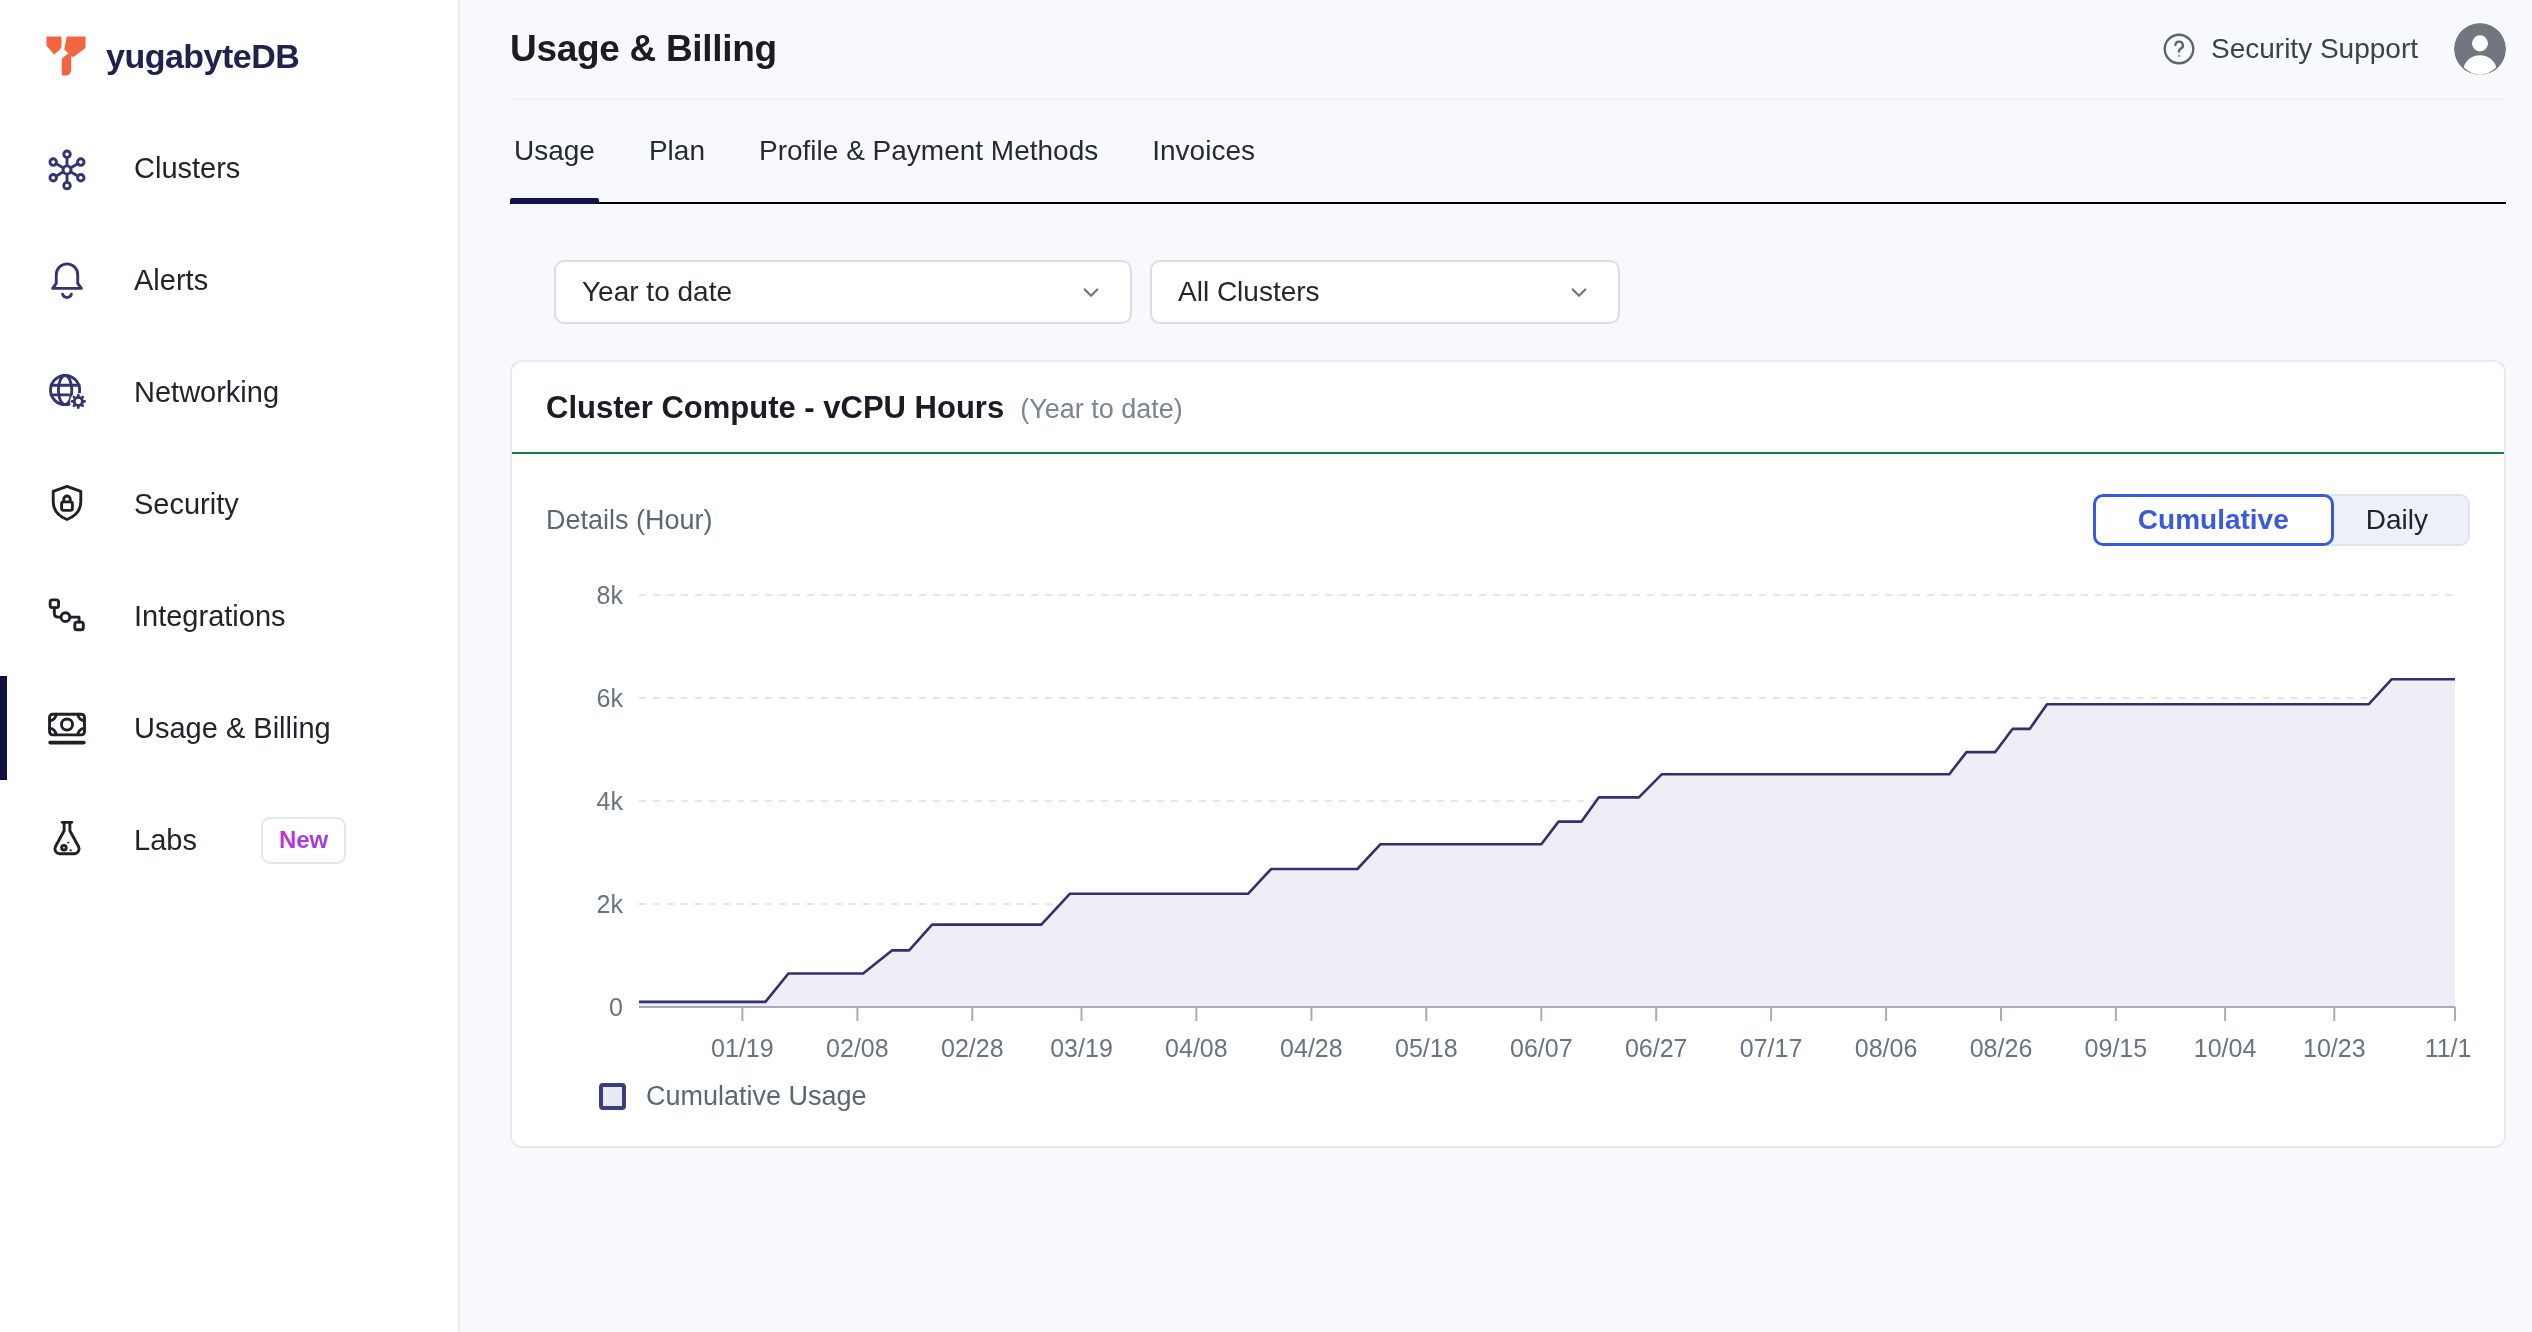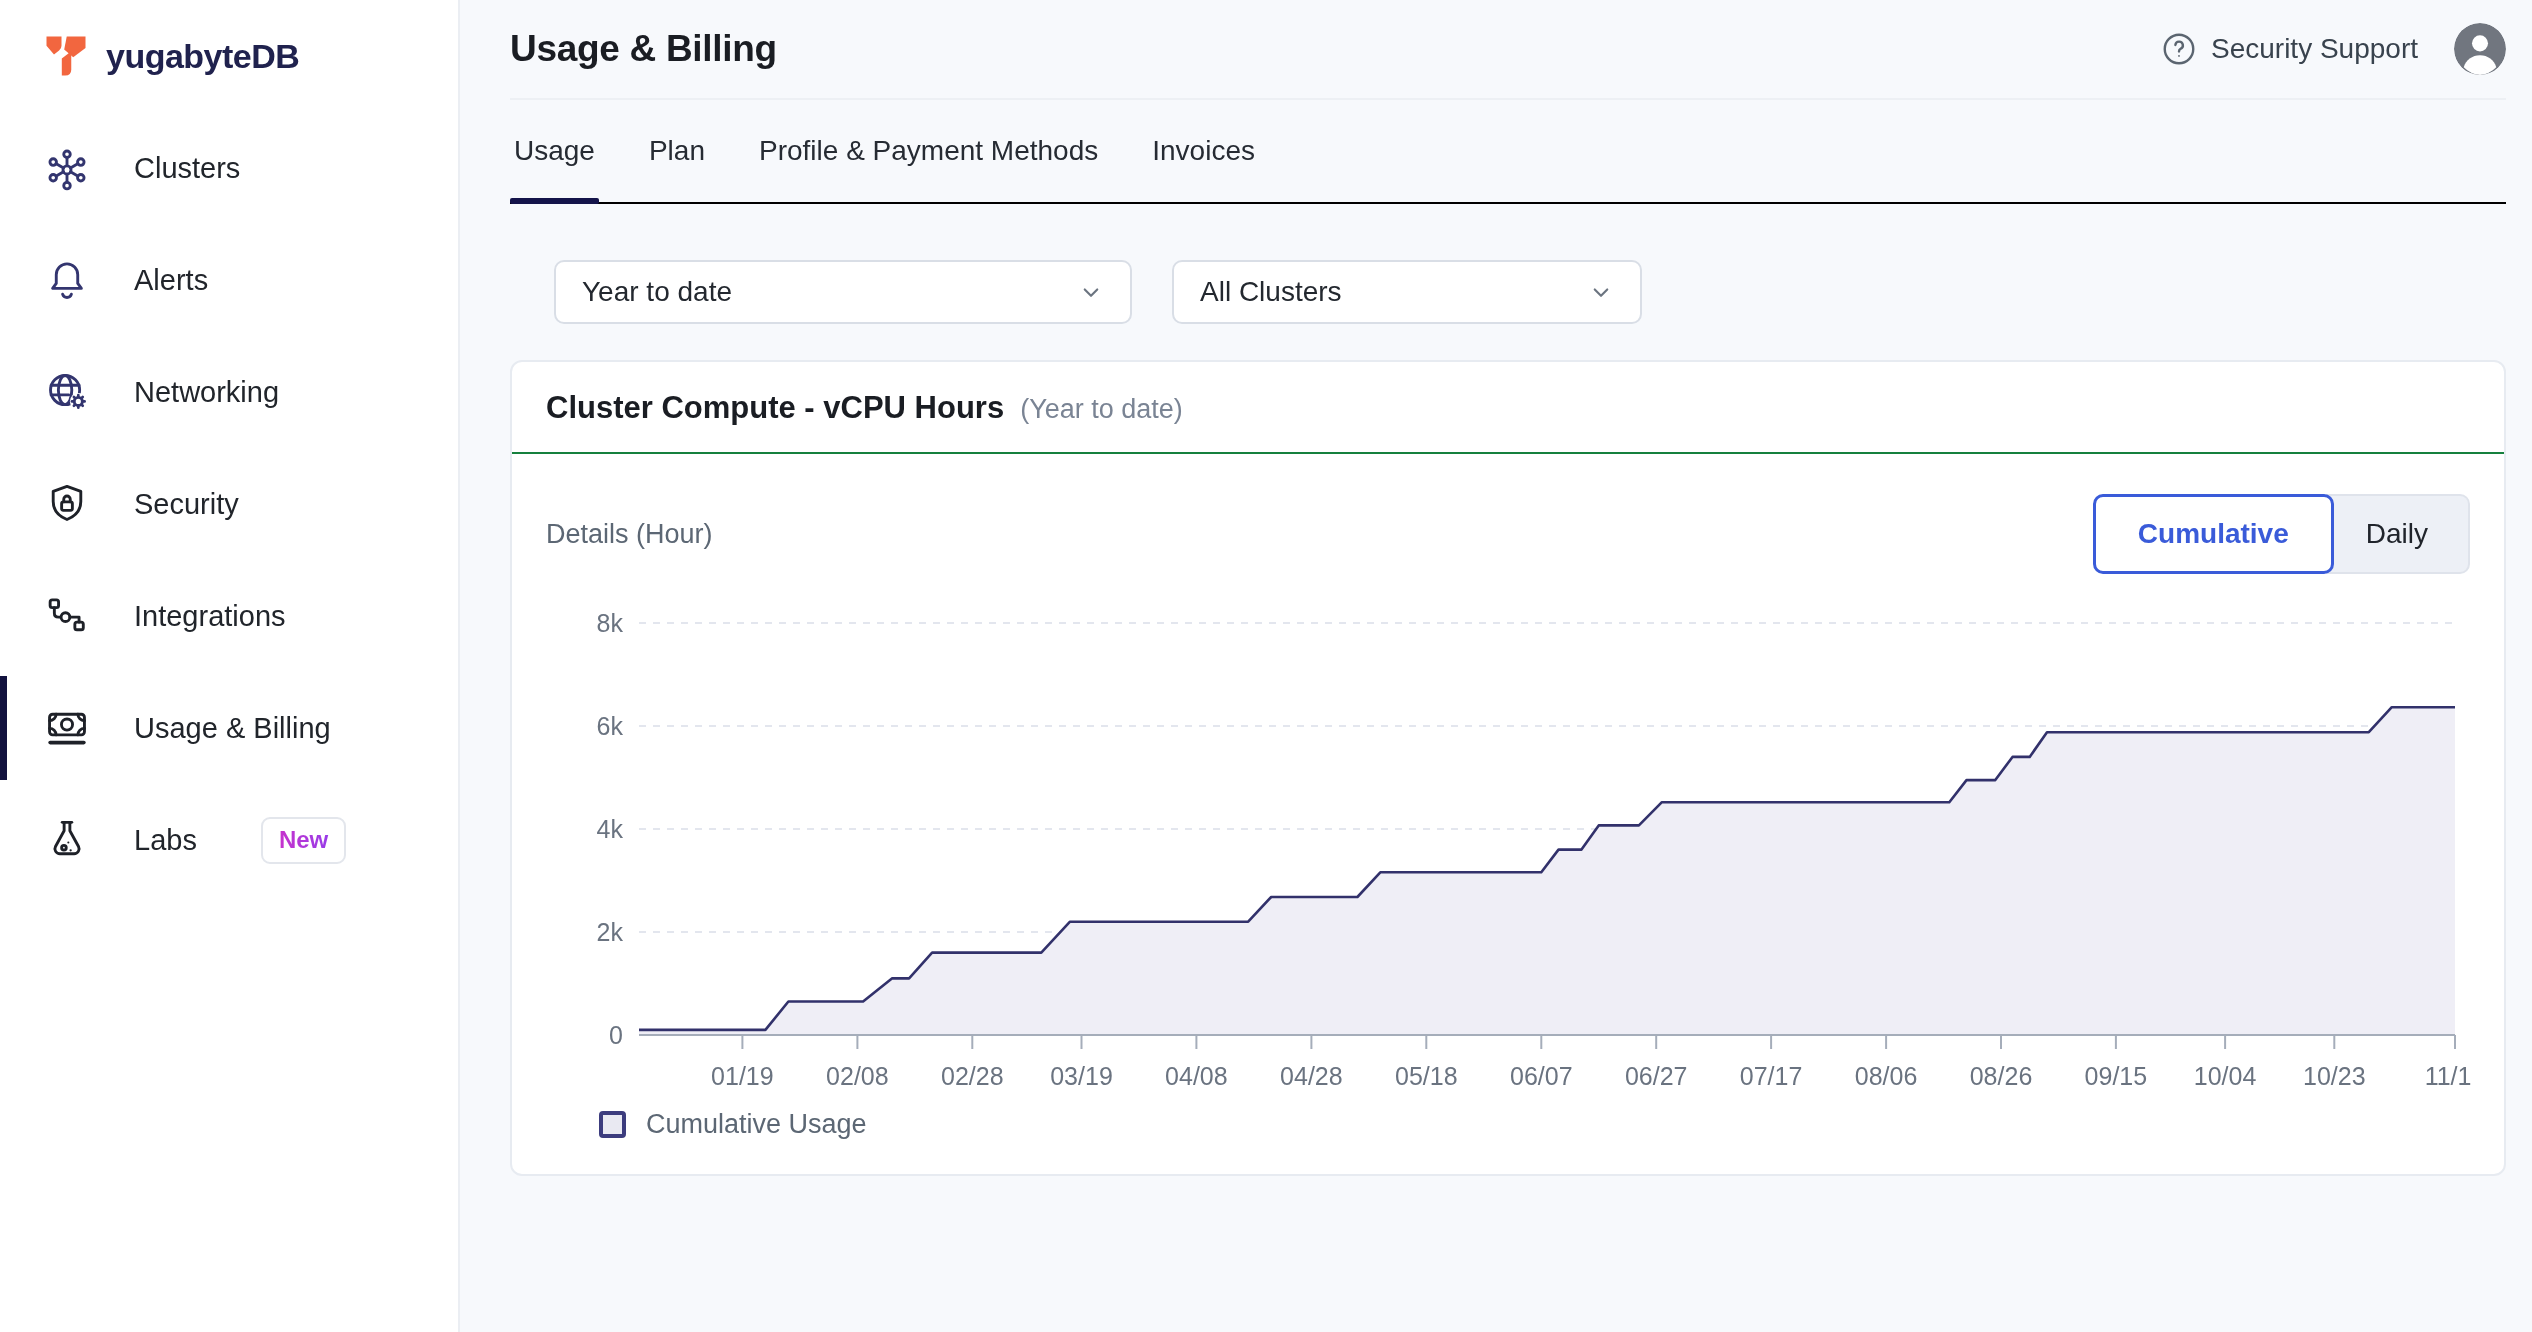--- a/index.html
+++ b/index.html
@@ -32,40 +32,40 @@
   .support-icon { width:36px; height:36px; color:#5B6570; }
   .support-label { font-size:28px; color:#39434E; }
   .avatar { width:52px; height:52px; border-radius:50%; overflow:hidden; cursor:pointer; }
 
   
   .tabs { display:flex; gap:46px; border-bottom:2px solid #000000; height:104px; align-items:stretch; }
   .tab { display:flex; align-items:center; font-size:28px; color:#262B33; cursor:pointer; position:relative; padding:0 4px; }
   .tab.active::after { content:""; position:absolute; left:0; right:0; bottom:-2px; height:6px; background:#14144A; border-radius:2px; }
 
   
-  .filters { display:flex; gap:40px; margin-top:56px;padding-left:44px; }
+  .filters { display:flex; gap:18px; margin-top:56px;padding-left:44px; }
   .select { width:578px; height:64px; background:#fff; border:2px solid #D9DEE6; border-radius:10px;
     display:flex; align-items:center; justify-content:space-between; padding:0 24px 0 26px; cursor:pointer; }
   .select:nth-child(2){ width:470px; }
   .select-value { font-size:28px; color:#23282F; }
   .chev { width:30px; height:30px; color:#6B7480; }
 
   
   .card { margin-top:36px; background:#fff; border:2px solid #E7EBF1; border-radius:12px; width:1996px; }
   .card-head { padding:28px 34px 26px; border-bottom:2px solid #15803d; display:flex; align-items:baseline; gap:16px; }
   .card-title { font-size:31px; font-weight:700; color:#1A1D23; }
   .card-subtitle { font-size:27px; color:#7A8494; }
   .card-body { padding:0 34px 34px; }
   .total-box { margin-top:46px; height:92px; border:2px solid #E5EAF0; border-radius:10px; display:flex; align-items:center; padding-left:30px; gap:16px; }
   .total-label { font-size:29px; color:#5C6774; }
   .total-value { font-size:29px; font-weight:700; color:#151A21; }
   .details-row { margin-top:40px; display:flex; align-items:center; justify-content:space-between; }
   .details-label { font-size:27px; color:#5C6774; }
   .toggle { display:flex; }
-  .seg { height:80px; display:flex; align-items:center; justify-content:center; font-size:28px; cursor:pointer; }
+  .seg { height:52px; display:flex; align-items:center; justify-content:center; font-size:28px; cursor:pointer; }
   .seg.active { background:#fff; border:3px solid #3A5BD9; color:#3A5BD9; font-weight:700; border-radius:10px; padding:0 42px; z-index:1; }
   .seg.inactive { background:#EDF0F6; border:2px solid #DFE3EB; border-left:none; color:#20242B; border-radius:0 10px 10px 0; padding:0 40px; margin-left:-8px; }
 
   .chart-wrap { margin-top:24px; }
   .legend { display:flex; align-items:center; gap:20px; margin-top:2px; margin-left:53px; }
   .legend-box { width:27px; height:27px; border:4px solid #3C3C7E; background:#E9E9F2; border-radius:4px; cursor:pointer; }
   .legend-label { font-size:27px; color:#5C6774; }
 
   svg text { font-family:"Liberation Sans", sans-serif; }
 </style>

